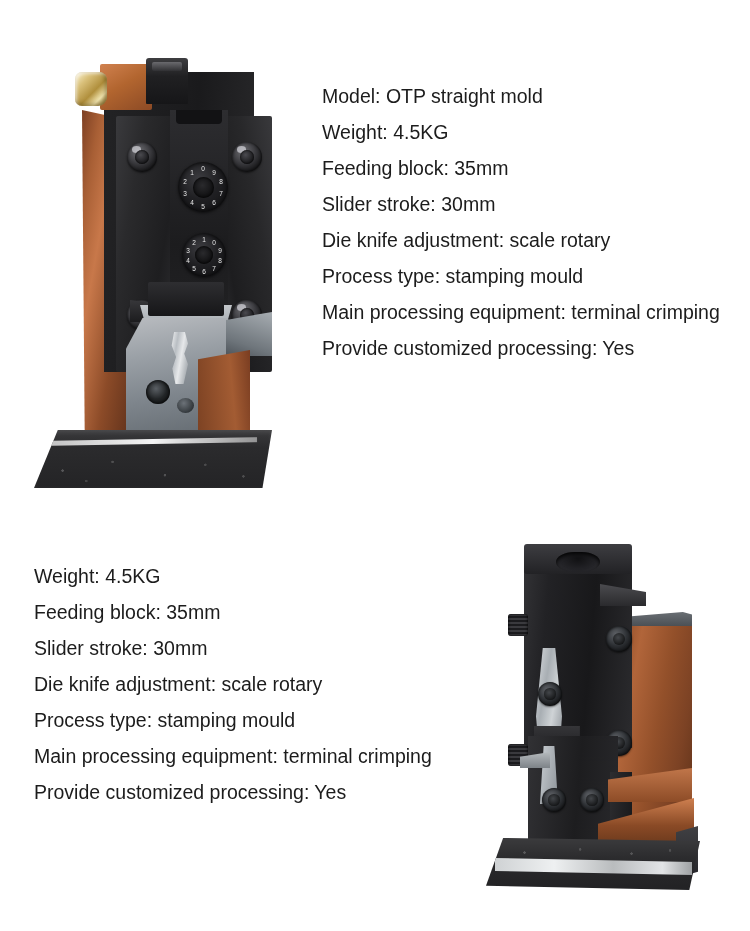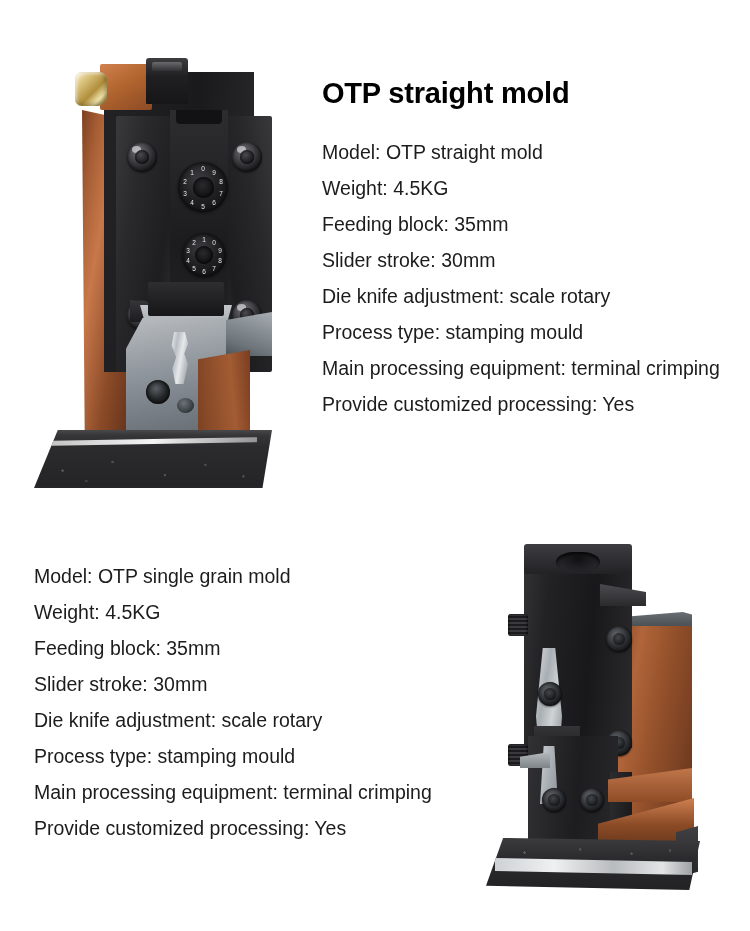--- a/index.html
+++ b/index.html
@@ -398,36 +398,34 @@
       <div class="p1-dieknob"></div>
       <div class="p1-copperR"></div>
 
       <div class="p1-base">
         <div class="p1-base-speck"></div>
       </div>
     </div>
   </div>
 
   <div class="section" style="left:322px; top:78px; width:420px;">
-    <h2 class="spec-title">OTP straight mold</h2>
     <ul class="spec-list">
       <li>Model: OTP straight mold</li>
       <li>Weight: 4.5KG</li>
       <li>Feeding block: 35mm</li>
       <li>Slider stroke: 30mm</li>
       <li>Die knife adjustment: scale rotary</li>
       <li>Process type: stamping mould</li>
       <li>Main processing equipment: terminal crimping</li>
       <li>Provide customized processing: Yes</li>
     </ul>
   </div>
 
   <div class="section" style="left:34px; top:558px; width:470px;">
     <ul class="spec-list">
-      <li>Model: OTP single grain mold</li>
       <li>Weight: 4.5KG</li>
       <li>Feeding block: 35mm</li>
       <li>Slider stroke: 30mm</li>
       <li>Die knife adjustment: scale rotary</li>
       <li>Process type: stamping mould</li>
       <li>Main processing equipment: terminal crimping</li>
       <li>Provide customized processing: Yes</li>
     </ul>
   </div>
 

